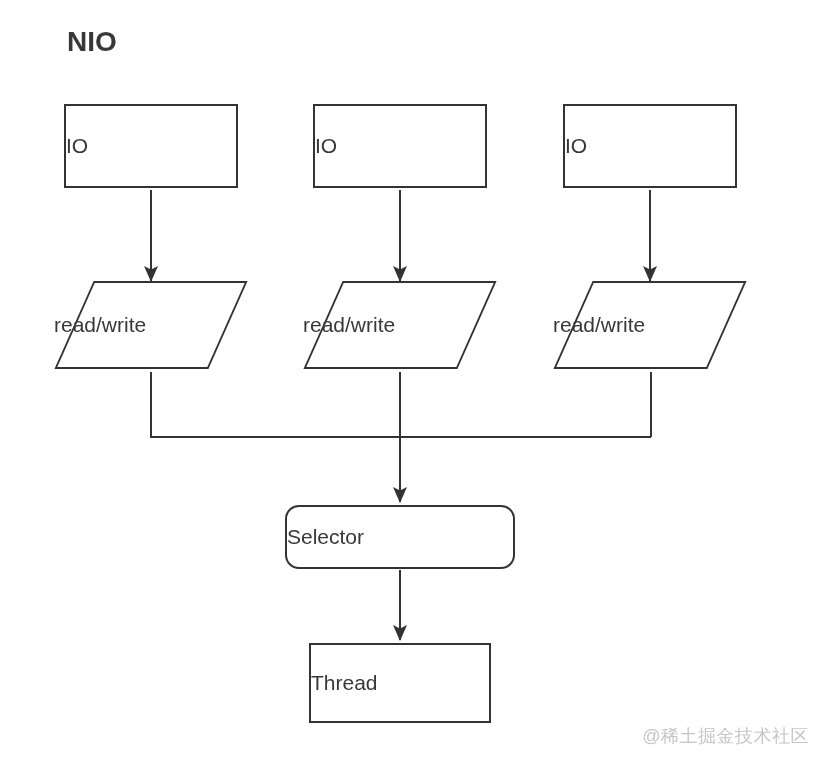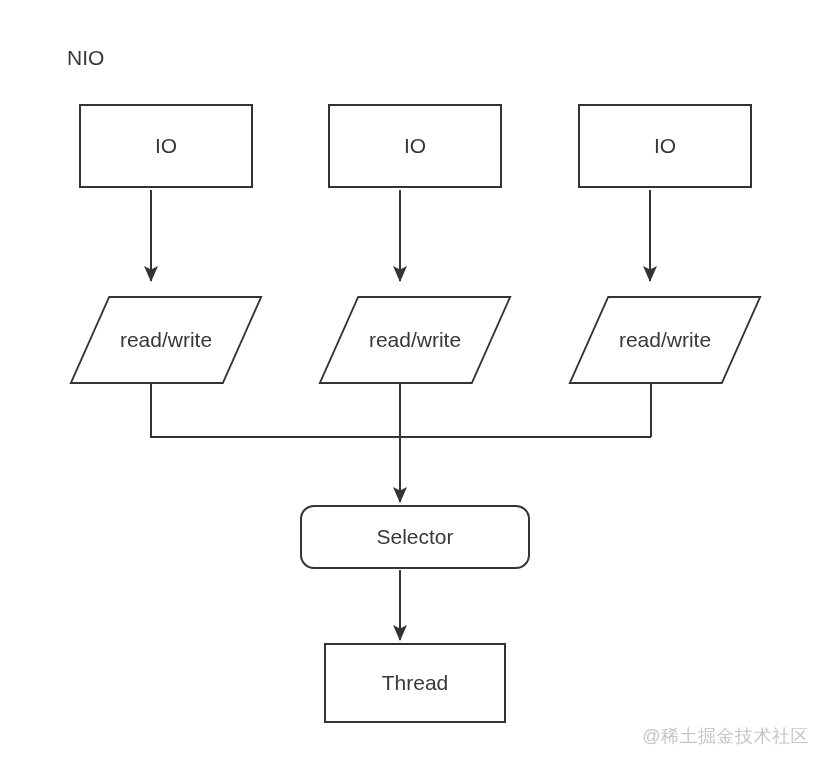--- a/index.html
+++ b/index.html
@@ -12,23 +12,24 @@
     width: 833px;
     height: 768px;
     background: var(--background, #ffffff);
     font-family: "Liberation Sans", sans-serif;
     color: var(--text, #383838);
     overflow: hidden;
   }
   .diagram-title {
     position: absolute;
     left: 67px;
-    top: 46px;
-    font-size: 21px;
+    top: 26px;
+    font-size: 28px;
     color: var(--text, #383838);
+    font-weight: bold;
   }
   .connectors {
     position: absolute;
     left: 0;
     top: 0;
     width: 833px;
     height: 768px;
   }
   .connectors .edge {
     stroke: var(--line, #333333);
@@ -36,37 +37,36 @@
     fill: none;
   }
   .connectors .arrowhead-path {
     fill: var(--line, #333333);
     stroke: none;
   }
   .node {
     position: absolute;
     display: flex;
     align-items: center;
-    justify-content: center;
+    justify-content: flex-start;
     box-sizing: border-box;
     font-size: 21px;
     color: var(--text, #383838);
     background: #ffffff;
-    margin-left: 15px;
   }
   .rect-node {
     border: 2px solid var(--line, #333333);
     width: 174px;
     height: 84px;
     top: 104px;
   }
   .para-node {
     width: 194px;
     height: 88px;
-    top: 296px;
+    top: 281px;
     background: transparent;
   }
   .para-shape {
     position: absolute;
     top: 0;
     bottom: 0;
     left: 20px;
     right: 20px;
     box-sizing: border-box;
     border: 2px solid var(--line, #333333);

